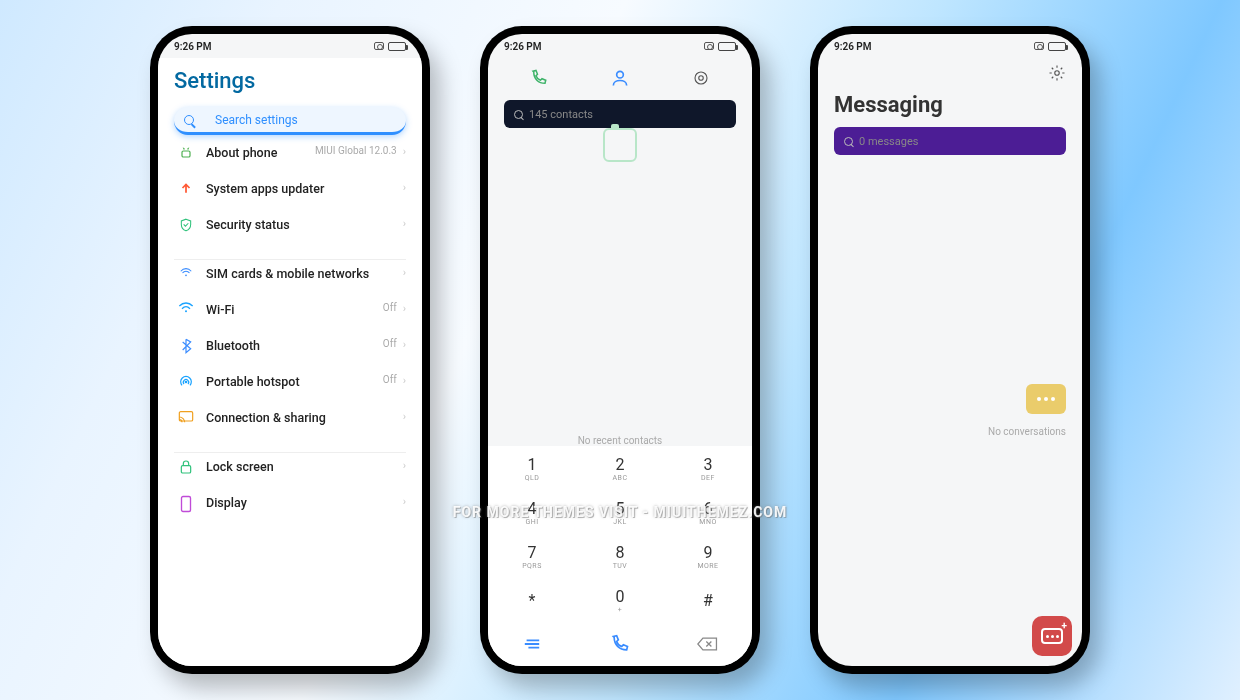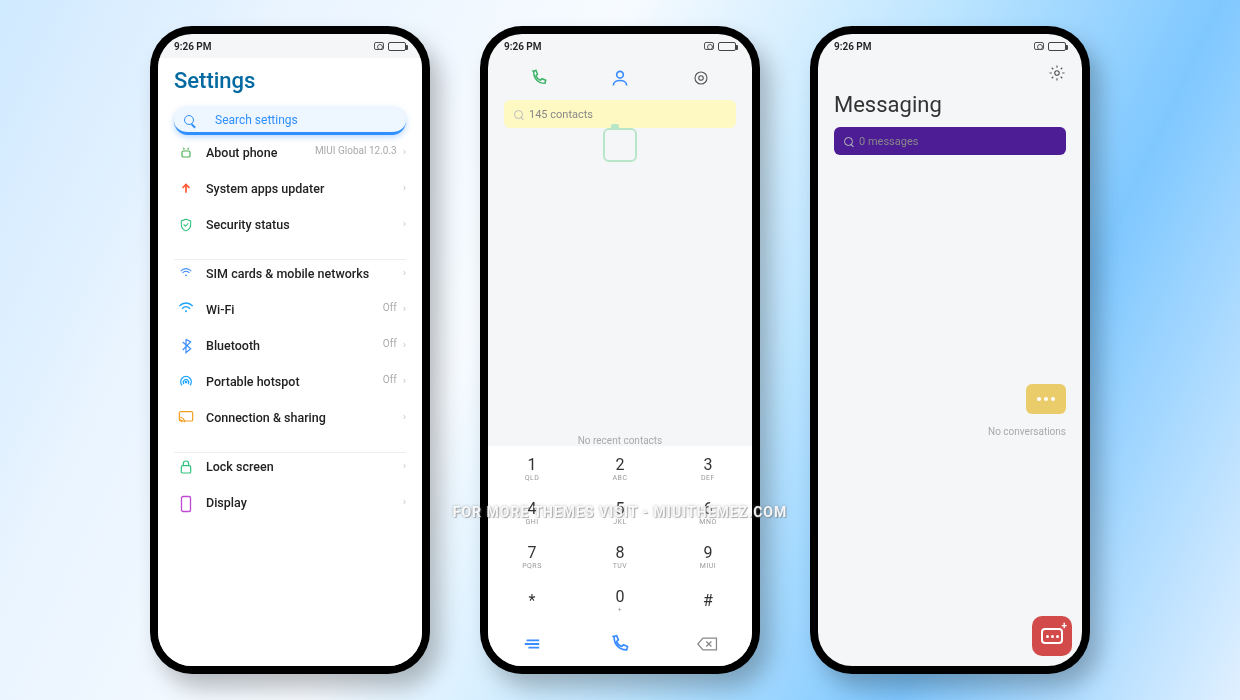--- a/index.html
+++ b/index.html
@@ -48,40 +48,40 @@
   .row .label { flex:1; margin-left:8px; font-weight:500;}
   .row .trail { font-size:10px; color:#aaa; margin-right:6px;}
   .row .chev { color:#ccc; font-size:11px;}
   .divider { height:1px; background:#eee; margin: 6px 0; }
 
   
   .dialer-top { padding: 0 10px; }
   .tabs { height:40px; display:flex; justify-content:space-around; align-items:center; }
   .tabs .tab { width:24px; display:flex; justify-content:center; }
   .search-box {
-    background:#fef9c3; border-radius:6px; height:28px; margin:2px 6px 0;
+    background:#0f172a; border-radius:6px; height:28px; margin:2px 6px 0;
     display:flex; align-items:center; padding:0 10px; font-size:11px; color:#888; gap:6px;
   }
   .mag2 { width:9px;height:9px;border:1.2px solid #bbb;border-radius:50%; position:relative;}
   .mag2::after{content:"";position:absolute;width:4px;height:1.2px;background:#bbb; bottom:-2px;right:-2px; transform:rotate(45deg);}
   .recent-area { flex:1; display:flex; flex-direction:column; justify-content:space-between; align-items:center; gap:6px; color:#aaa; font-size:10px;}
   .recent-ico { width:34px;height:34px;border:2px solid #b8e6c8;border-radius:6px; position:relative;}
   .recent-ico::before{content:"";position:absolute;top:-6px;left:6px;width:8px;height:6px;background:#b8e6c8;border-radius:2px 2px 0 0;}
   .dialpad { background:#fff; }
   .padrow { display:flex; }
   .key { flex:1; height:44px; display:flex; flex-direction:column; justify-content:center; align-items:center; }
   .key .num { font-size:16px; color:#333; font-weight:400;}
   .key .sub { font-size:7px; color:#999; letter-spacing:0.5px;}
   .dial-actions { display:flex; height:44px; }
   .dial-actions .act { flex:1; display:flex; justify-content:center; align-items:center; }
 
   
   .msg-body { flex:1; display:flex; flex-direction:column; padding:0 16px; }
   .msg-header { display:flex; justify-content:flex-end; align-items:center; height:30px; }
-  .msg-title { font-size:22px; font-weight:400; color:#333; margin-top:4px; }
+  .msg-title { font-size:22px; font-weight:700; color:#333; margin-top:4px; }
   .msg-search { background:#4c1d95; border-radius:6px; height:28px; margin-top:10px; display:flex; align-items:center; padding:0 10px; gap:6px; font-size:11px; color:#888;}
   .msg-empty { flex:1; display:flex; flex-direction:column; justify-content:center; align-items:flex-end; gap:12px; color:#aaa; font-size:10px;}
   .bubble { width:40px; height:30px; background:#eacc6b; border-radius:6px; position:relative; display:flex; justify-content:center; align-items:center;}
   .bubble::after { content:""; position:absolute; bottom:-5px; left:7px; border:5px solid transparent; border-top-color:#eacc6b;}
   .bubble .dots { display:flex; gap:3px; }
   .bubble .dots span{ width:4px;height:4px;background:#fff;border-radius:50%;}
   .fab { position:absolute; right:18px; bottom:18px; width:40px; height:40px; background:#d24a4a; border-radius:10px; display:flex; justify-content:center; align-items:center;}
   .fab .inner { width:22px;height:16px;border:2px solid #fff;border-radius:4px; display:flex; justify-content:center; align-items:center;}
   .fab .inner .d{display:flex;gap:2px;}
   .fab .inner .d span{width:3px;height:3px;background:#fff;border-radius:50%;}
@@ -296,21 +296,21 @@
           <div class="key">
             <div class="num">7</div>
             <div class="sub">PQRS</div>
           </div>
           <div class="key">
             <div class="num">8</div>
             <div class="sub">TUV</div>
           </div>
           <div class="key">
             <div class="num">9</div>
-            <div class="sub">MIUI</div>
+            <div class="sub">MORE</div>
           </div>
         </div>
         <div class="padrow">
           <div class="key">
             <div class="num">*</div>
             <div class="sub"></div>
           </div>
           <div class="key">
             <div class="num">0</div>
             <div class="sub">+</div>

